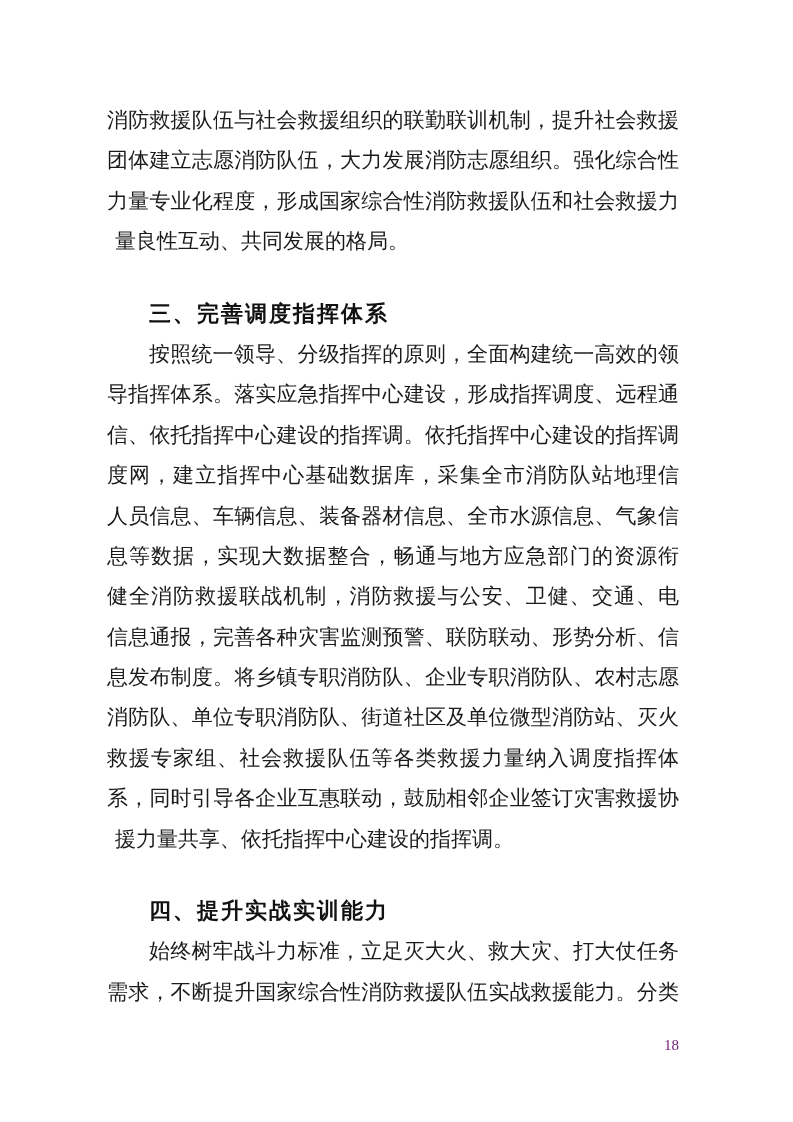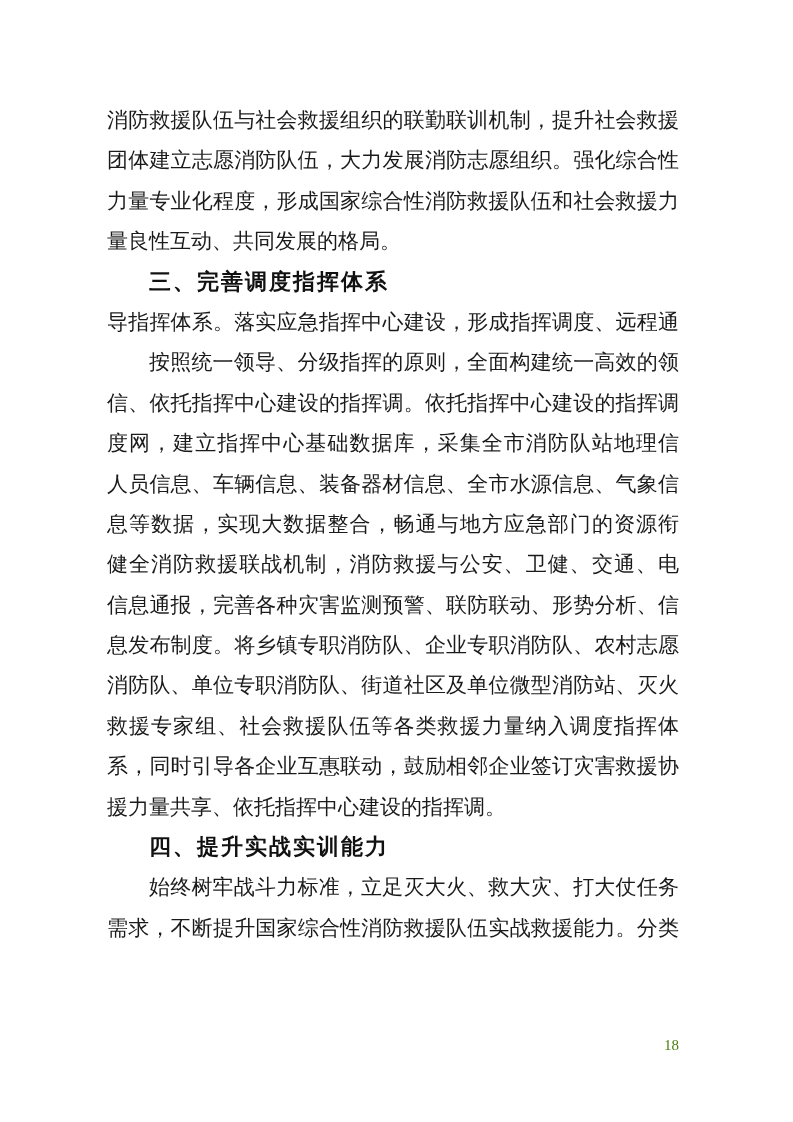--- a/index.html
+++ b/index.html
@@ -26,58 +26,60 @@
     height: 40.4px;
     line-height: 40.4px;
     font-size: 21px;
     text-align: justify;
     text-align-last: justify;
     word-break: break-all;
     overflow: hidden;
   }
   .line.para-end {
     text-align-last: left;
+    margin-left: 8px;
   }
   .line.indent {
     text-indent: 42px;
   }
   .heading {
     height: 40.4px;
     line-height: 40.4px;
     font-size: 22px;
     font-weight: bold;
     letter-spacing: 2px;
     padding-left: 42px;
     font-family: "Liberation Sans", "DejaVu Sans", sans-serif;
     color: #111111;
     overflow: hidden;
+    margin-top: 32px;
   }
   .footer {
     position: absolute;
     left: 107px;
     top: 1036px;
     width: 572px;
     text-align: right;
     font-size: 15px;
     line-height: 18px;
-    color: #4d7c0f;
+    color: #701a75;
   }
 </style>
 </head>
 <body>
 
 <div class="page">
   <div class="doc-body">
       <div class="line">消防救援队伍与社会救援组织的联勤联训机制，提升社会救援</div>
       <div class="line">团体建立志愿消防队伍，大力发展消防志愿组织。强化综合性</div>
       <div class="line">力量专业化程度，形成国家综合性消防救援队伍和社会救援力</div>
       <div class="line para-end">量良性互动、共同发展的格局。</div>
       <div class="heading">三、完善调度指挥体系</div>
+      <div class="line indent">按照统一领导、分级指挥的原则，全面构建统一高效的领</div>
       <div class="line">导指挥体系。落实应急指挥中心建设，形成指挥调度、远程通</div>
-      <div class="line indent">按照统一领导、分级指挥的原则，全面构建统一高效的领</div>
       <div class="line">信、依托指挥中心建设的指挥调。依托指挥中心建设的指挥调</div>
       <div class="line">度网，建立指挥中心基础数据库，采集全市消防队站地理信息、</div>
       <div class="line">人员信息、车辆信息、装备器材信息、全市水源信息、气象信</div>
       <div class="line">息等数据，实现大数据整合，畅通与地方应急部门的资源衔接。</div>
       <div class="line">健全消防救援联战机制，消防救援与公安、卫健、交通、电力、</div>
       <div class="line">信息通报，完善各种灾害监测预警、联防联动、形势分析、信</div>
       <div class="line">息发布制度。将乡镇专职消防队、企业专职消防队、农村志愿</div>
       <div class="line">消防队、单位专职消防队、街道社区及单位微型消防站、灭火</div>
       <div class="line">救援专家组、社会救援队伍等各类救援力量纳入调度指挥体</div>
       <div class="line">系，同时引导各企业互惠联动，鼓励相邻企业签订灾害救援协</div>

